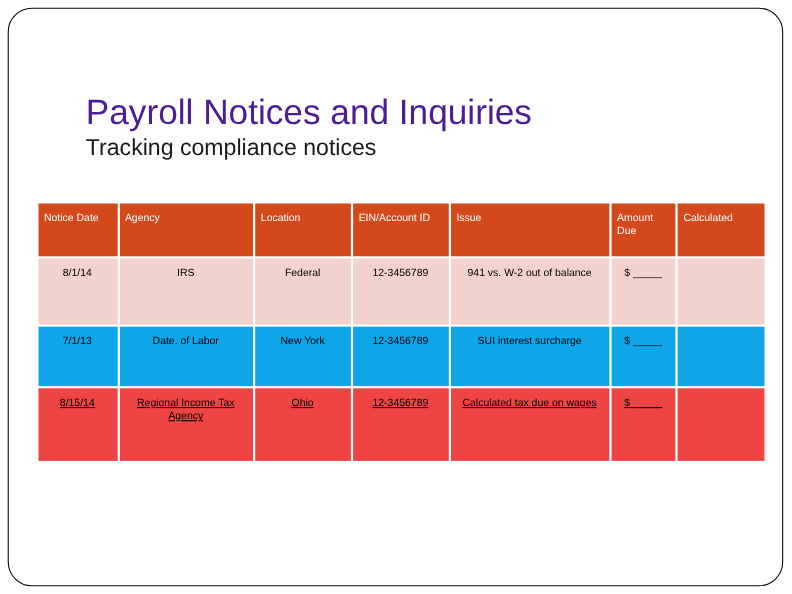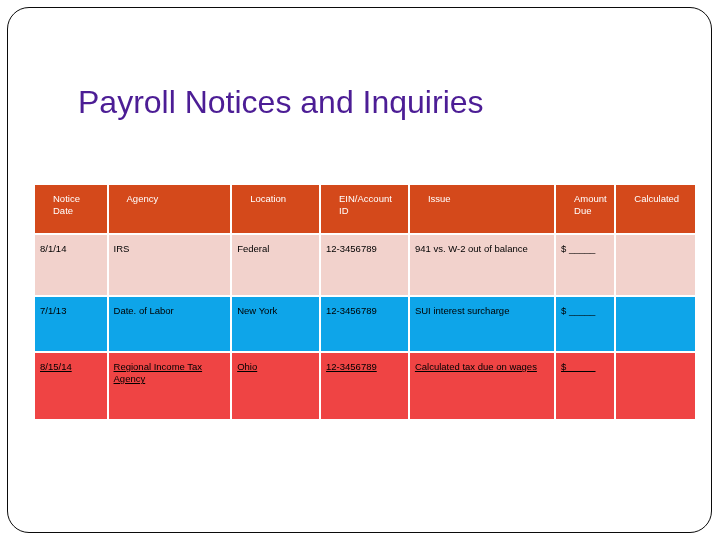--- a/index.html
+++ b/index.html
@@ -70,46 +70,47 @@
   #notices-table col.c-amount    { width: 57px; }
   #notices-table col.c-resolution{ width: 77px; }
 
   #notices-table th {
     background: #D4491B;
     color: #ffffff;
     font-size: 9.5px;
     font-weight: normal;
     text-align: left;
     vertical-align: top;
-    padding: 8px 6px 8px 18px;
+    padding: 8px 6px 8px 5px;
     height: 32px;
     line-height: 12px;
   }
   #notices-table td {
     font-size: 9.5px;
     color: #000000;
-    text-align: left;
+    text-align: center;
     vertical-align: top;
     padding: 8px 6px 8px 5px;
     line-height: 12px;
   }
   #notices-table tr.row-odd td  { background: #F2D2CC; height: 44px; }
   #notices-table tr.row-even td { background: #0ea5e9; height: 38px; }
   #notices-table tr.row-last td { background: #ef4444; height: 50px; text-decoration: underline; }
   .amount-blank { letter-spacing: 0px; }
 </style>
 </head>
 <body>
 
 <div id="slide">
 
   <div id="slide-frame"></div>
 
   <h1 id="slide-title">Payroll Notices and Inquiries</h1>
 
+  <div id="slide-subtitle">Tracking compliance notices</div>
 
   <table id="notices-table">
     <colgroup>
       <col class="c-date">
       <col class="c-agency">
       <col class="c-location">
       <col class="c-ein">
       <col class="c-issue">
       <col class="c-amount">
       <col class="c-resolution">

